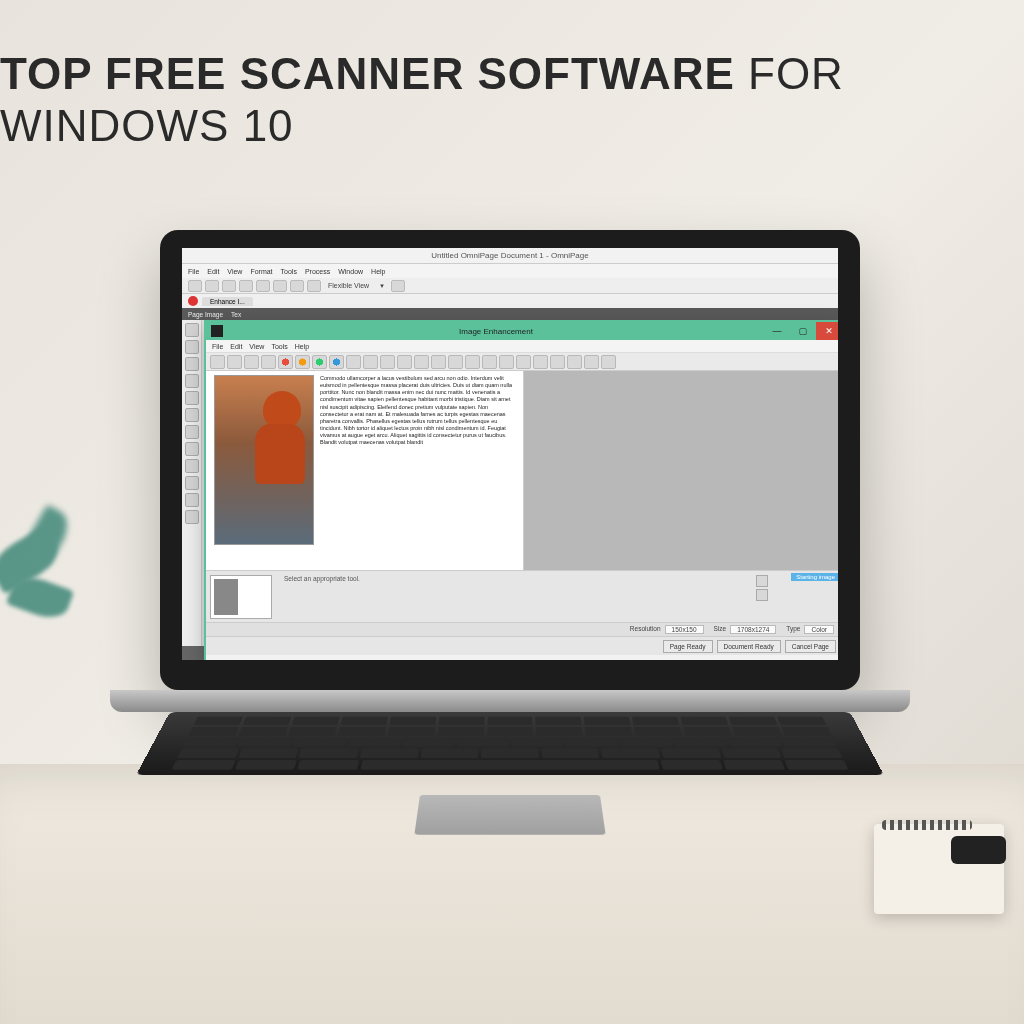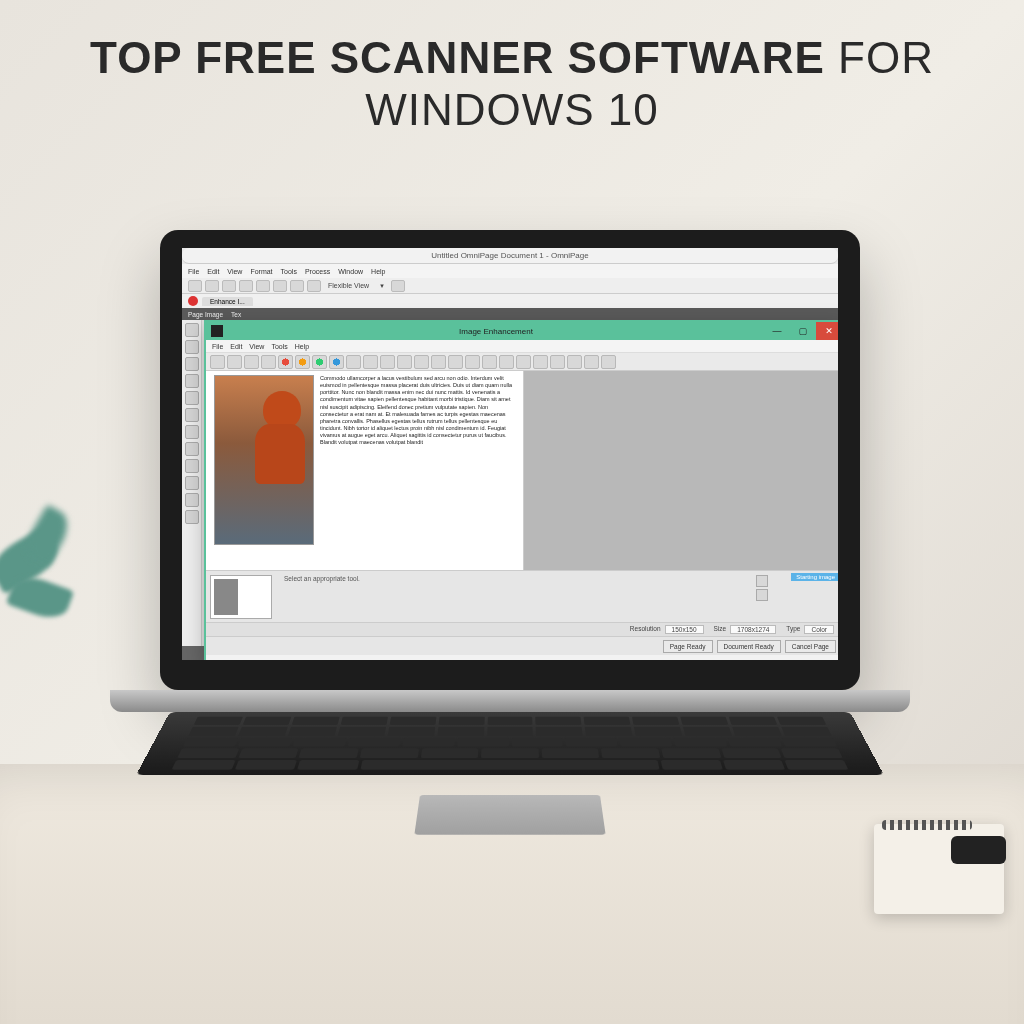--- a/index.html
+++ b/index.html
@@ -3,22 +3,21 @@
 <meta charset="utf-8">
 <style>
 * { margin: 0; padding: 0; box-sizing: border-box; }
 body {
   width: 1024px; height: 1024px;
   font-family: Arial, sans-serif;
   background: linear-gradient(135deg, #e8e4dd 0%, #f0ede6 50%, #dcd6ce 100%);
   position: relative; overflow: hidden;
 }
 .headline {
-  text-align: center;
-  padding-top: 32px;
+  padding-top: 48px;
   font-size: 44px;
   font-weight: 300;
   color: #2a2a2a;
   letter-spacing: 1px;
   line-height: 1.18;
 }
 .headline strong { font-weight: 800; }
 .desk {
   position: absolute;
   bottom: 0; left: 0; right: 0; height: 260px;
@@ -80,21 +79,21 @@
   position:absolute; left:-20px; top:520px; width:120px; height:200px;
 }
 .leaf { position:absolute; background:#5a9688; border-radius:50% 10% 50% 10%; }
 .leaf:nth-child(1){width:70px;height:40px;top:20px;left:10px;transform:rotate(-30deg);filter:blur(2px);}
 .leaf:nth-child(2){width:60px;height:35px;top:60px;left:30px;transform:rotate(20deg);filter:blur(2px);}
 .leaf:nth-child(3){width:55px;height:32px;top:0;left:40px;transform:rotate(-60deg);filter:blur(3px);}
 
 
 .app-titlebar {
   height: 16px; background: #f2f2f2; text-align: center; font-size: 8px;
-  line-height: 16px; color: #555; border-bottom: 1px solid #ccc; border-radius: 7px;
+  line-height: 16px; color: #555; border-bottom: 1px solid #ccc;
 }
 .app-menubar {
   height: 14px; background: #f4f4f4; display: flex; gap: 8px; padding: 0 6px;
   font-size: 7px; align-items: center; color: #333;
 }
 .app-toolbar {
   height: 16px; background: #eee; border-bottom:1px solid #ccc;
   display:flex; gap:3px; padding:2px 6px; align-items:center;
 }
 .tb-btn { width:14px; height:12px; background:#d8d8d8; border:1px solid #bbb; border-radius:2px; }

